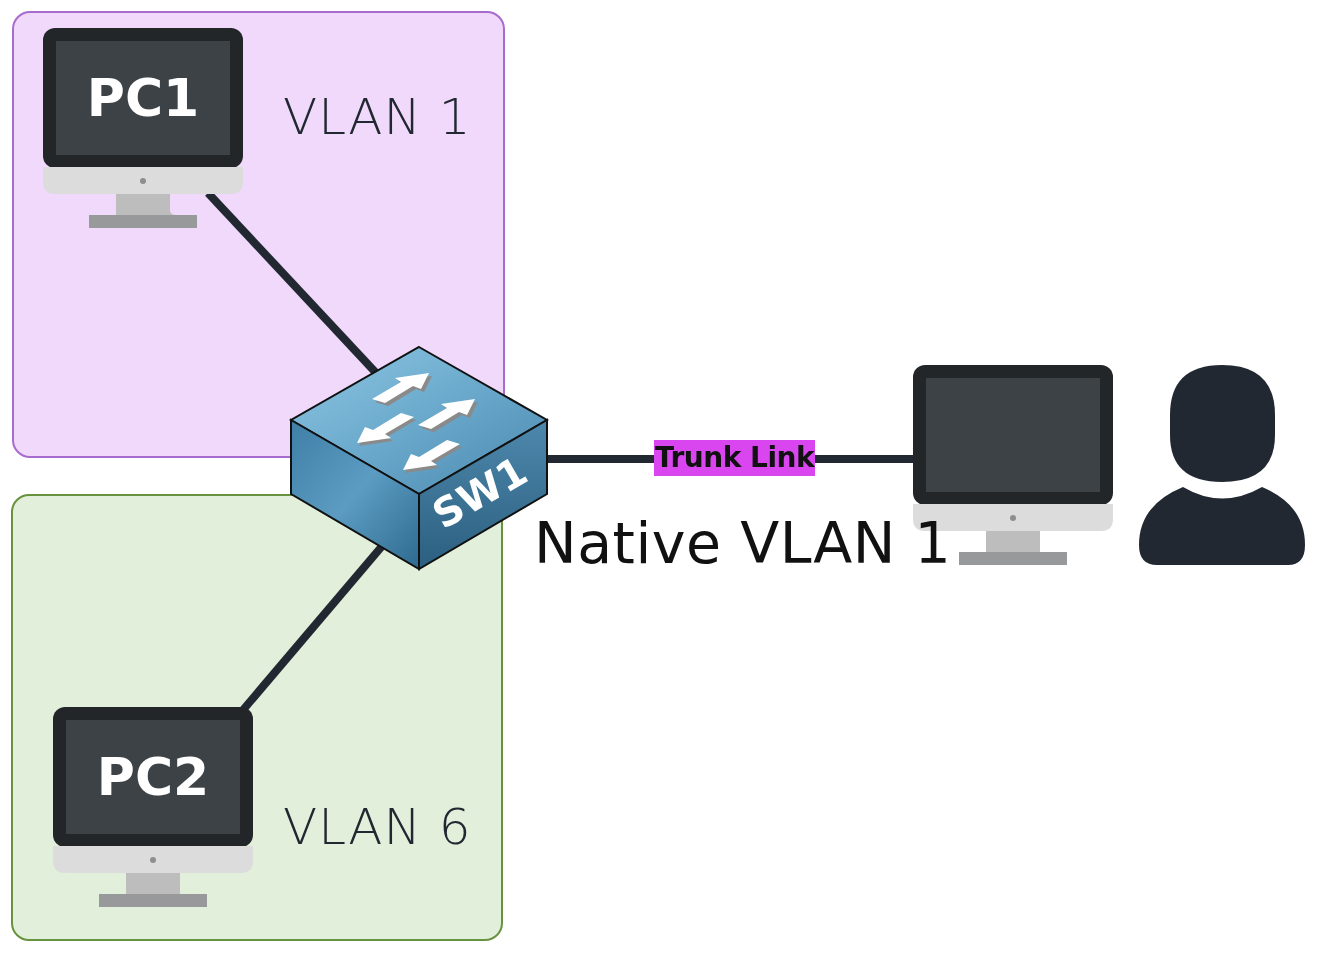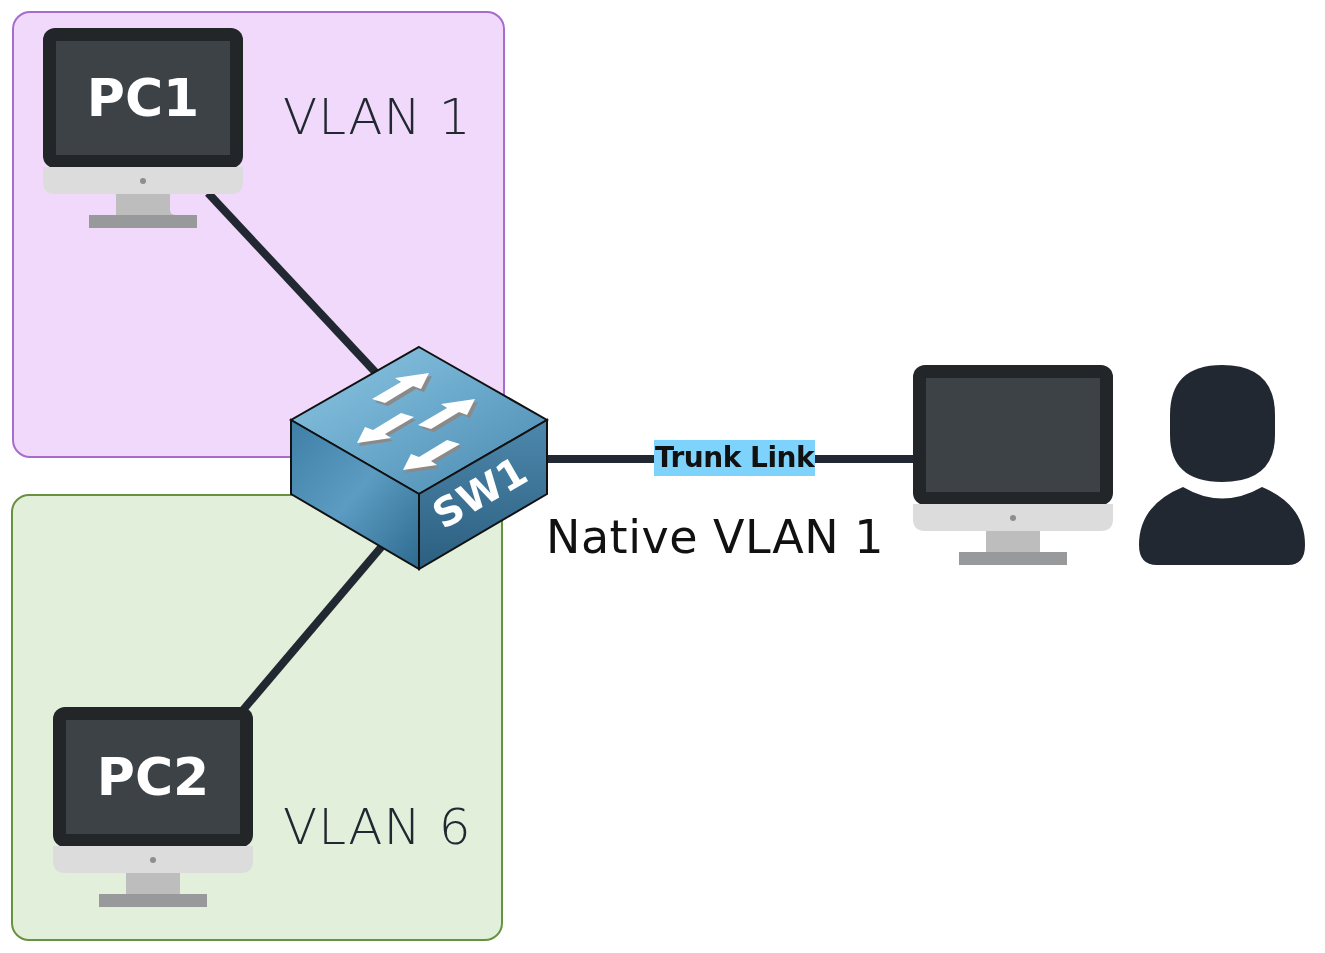--- a/index.html
+++ b/index.html
@@ -3,22 +3,22 @@
 <meta charset="utf-8">
 <style>
   html, body { margin:0; padding:0; background:#ffffff; }
   body { width:1325px; height:953px; position:relative; overflow:hidden; font-family:"DejaVu Sans", sans-serif; }
   .zone { position:absolute; border-radius:18px; box-sizing:border-box; }
   #zone-vlan1 { left:12px; top:11px; width:493px; height:447px; background:#f0d9fa; border:2px solid #a86ccf; }
   #zone-vlan2 { left:11px; top:494px; width:492px; height:447px; background:#e2efda; border:2px solid #67923f; }
   svg#canvas { position:absolute; left:0; top:0; }
   .zone-label { position:absolute; font-family:"DejaVu Sans", sans-serif; font-size:50px; color:#222831; letter-spacing:1px; font-weight:300; }
   .pc-label { font-family:"DejaVu Sans", sans-serif; font-weight:bold; fill:#ffffff; font-size:52px; }
-  .trunk-label { position:absolute; left:654px; top:440px; font-family:"DejaVu Sans", sans-serif; font-weight:bold; font-size:28px; color:#111111; background:#7dd3fc; padding:0 1px; line-height:36px; letter-spacing:-0.5px;}
-  .native-label { position:absolute; left:546px; top:510px; font-family:"DejaVu Sans", sans-serif; font-size:46px; color:#111111; letter-spacing:0.5px;}
+  .trunk-label { position:absolute; left:654px; top:440px; font-family:"DejaVu Sans", sans-serif; font-weight:bold; font-size:28px; color:#111111; background:#d946ef; padding:0 1px; line-height:36px; letter-spacing:-0.5px;}
+  .native-label { position:absolute; left:534px; top:510px; font-family:"DejaVu Sans", sans-serif; font-size:57px; color:#111111; letter-spacing:0.5px;}
 </style>
 </head>
 <body>
 
 <div id="zone-vlan1" class="zone"></div>
 <div id="zone-vlan2" class="zone"></div>
 
 <svg id="canvas" width="1325" height="953" viewBox="0 0 1325 953">
   <defs>
     <linearGradient id="swTop" x1="0" y1="0" x2="1" y2="1">

